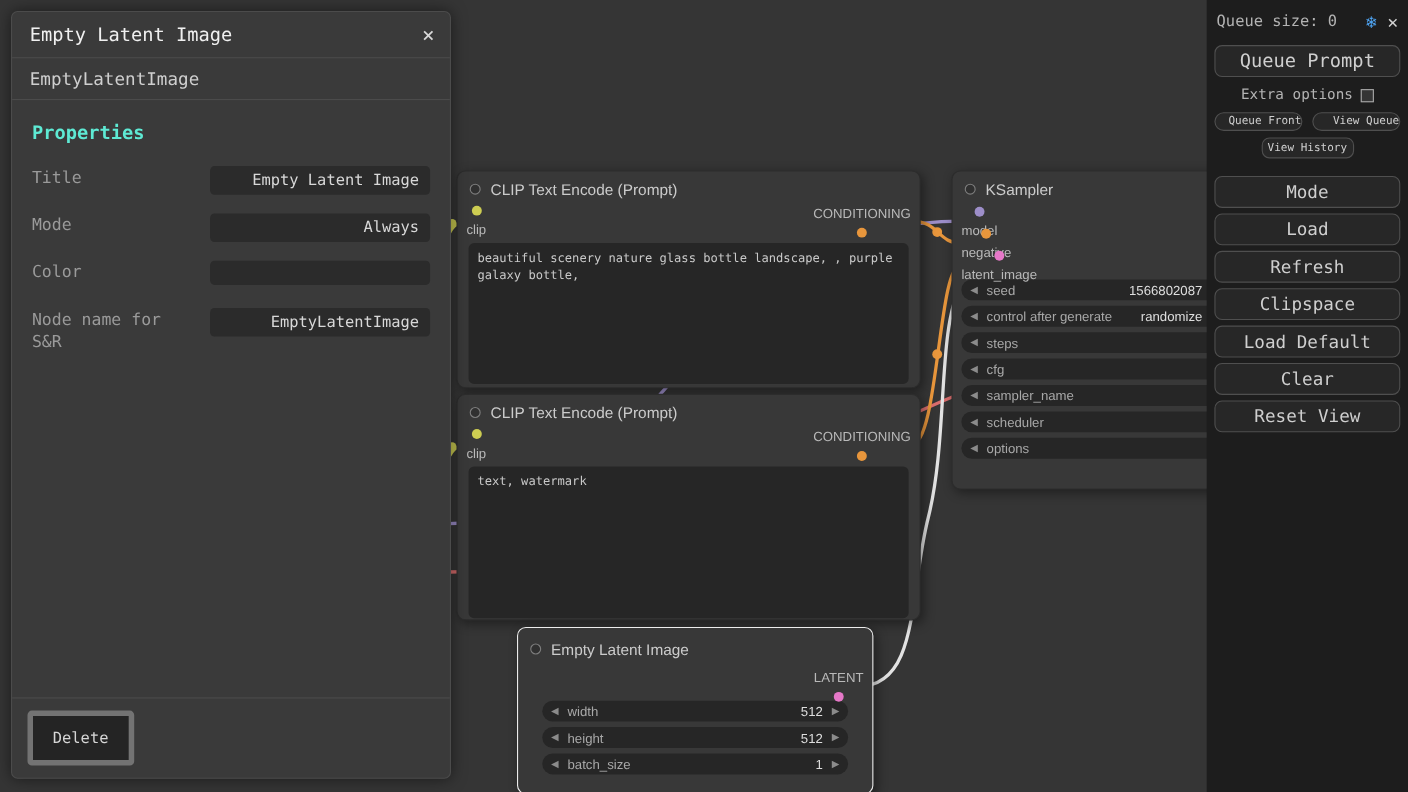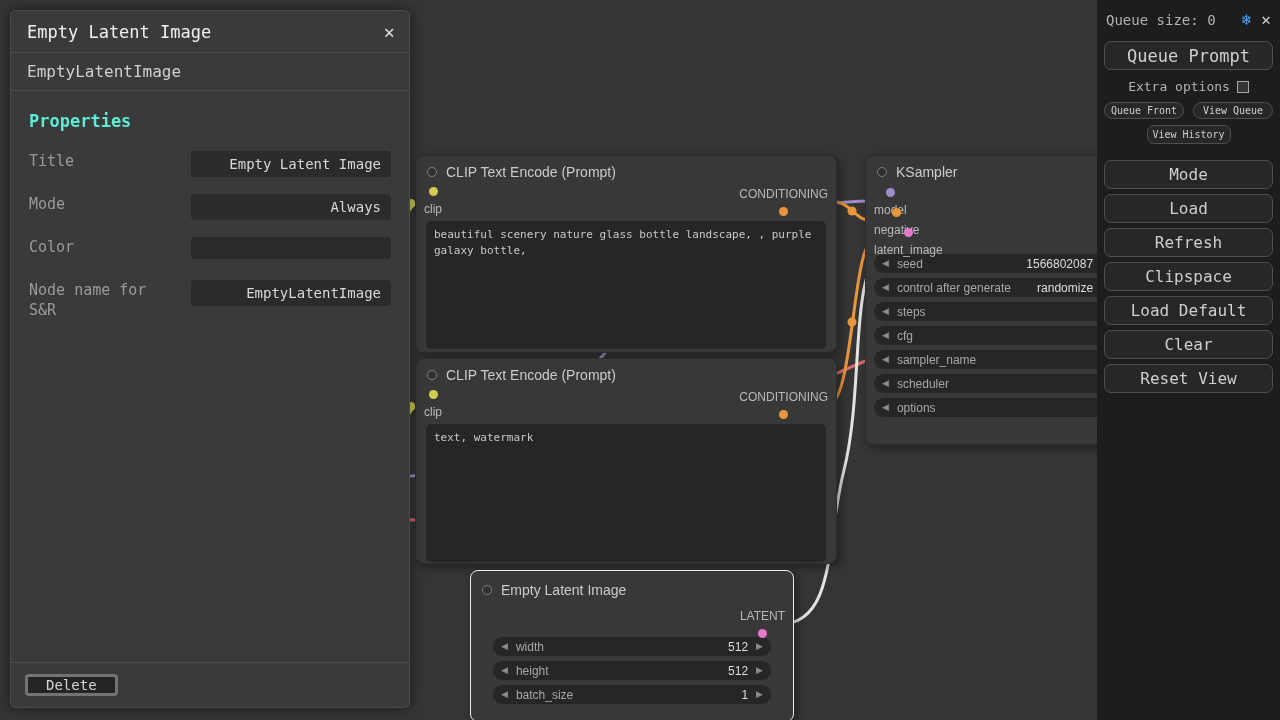--- a/index.html
+++ b/index.html
@@ -41,38 +41,38 @@
   .panel-subtitle { height:38px; line-height:38px; padding:0 16px; color:#cfcfcf; font-size:16px;
                     border-bottom:1px solid #4b4b4b; }
   .panel-body { padding:16px 18px; }
   .props-heading { color:#5eead4; font-size:17px; font-weight:bold; margin:4px 0 20px 0; }
   .prop-row { position:relative; min-height:26px; margin-bottom:17px; }
   .prop-label { color:#9a9a9a; font-size:15px; line-height:20px; display:block; width:150px; }
   .prop-input { position:absolute; right:0; top:0; width:200px; height:26px; background:#2b2b2b;
                 border-radius:4px; color:#d8d8d8; font-size:14px; line-height:26px; text-align:right;
                 padding:0 10px; overflow:hidden; white-space:nowrap; }
   .panel-footer { position:absolute; bottom:0; left:0; right:0; border-top:1px solid #4b4b4b; padding:11px 14px; }
-  .delete-btn { background:#242424; border:3px solid #737373; border-radius:4px; color:#d6d6d6;
-                font-family:"DejaVu Sans Mono", monospace; font-size:14px; padding:0 18px; cursor:pointer;text-align:center; }
+  .delete-btn { background:#242424; border:5px solid #737373; border-radius:4px; color:#d6d6d6;
+                font-family:"DejaVu Sans Mono", monospace; font-size:14px; padding:12px 18px; cursor:pointer;text-align:center; }
 
   
   .sidebar { position:absolute; top:0; right:0; width:183px; height:720px; background:#1d1d1d; z-index:10;
              padding:8px 7px 0 7px; font-family:"DejaVu Sans Mono", monospace; }
   .queue-row { display:flex; align-items:center; margin:2px 2px 12px 2px; color:#b3b3b3; font-size:14px; }
   .queue-row .spacer { flex:1; }
   .snowflake { color:#4ea3f1; font-size:16px; margin-right:10px; cursor:pointer; }
   .menu-close { color:#d4d4d4; font-size:16px; cursor:pointer; }
   .btn { display:block; width:100%; background:#272727; border:1px solid #4f4f4f; border-radius:7px;
          color:#cfcfcf; font-family:"DejaVu Sans Mono", monospace; text-align:center; cursor:pointer; }
   .btn-queue { height:29px; font-size:17px; margin-bottom:9px; }
   .extra-row { display:flex; align-items:center; justify-content:center; gap:7px; margin-bottom:8px;
                color:#b3b3b3; font-size:13px; }
   .checkbox { width:12px; height:12px; border:1px solid #a9a9a9; background:#cfcfcf22; display:inline-block; cursor:pointer; }
   .small-row { display:flex; gap:9px; margin-bottom:6px; }
-  .btn-small { height:17px; font-size:10px; line-height:14px; border-radius:9px; flex:1; }
+  .btn-small { height:17px; font-size:10px; line-height:14px; border-radius:9px; flex:1;text-align:right; }
   .btn-history { width:84px; margin:0 auto 16px auto; font-size:10px; line-height:1.3; padding:2px 4px; border-radius:7px; }
   .btn-big { height:29px; font-size:16px; line-height:27px; margin-bottom:5px; }
 </style>
 </head>
 <body>
 
 <svg class="wires" width="1280" height="720" viewBox="0 0 1280 720">
   <path d="M 408 476 C 600 476 620 201 874 201" stroke="#9d8ec9" stroke-width="3" fill="none" stroke-linecap="round"></path>
   <path d="M 408 520 C 700 520 770 330 1102 306" stroke="#d96c6c" stroke-width="3" fill="none" stroke-linecap="round"></path>
   <path d="M 404 222 C 410 206 414 201 428 201" stroke="#cdcd52" stroke-width="3" fill="none" stroke-linecap="round"></path>

